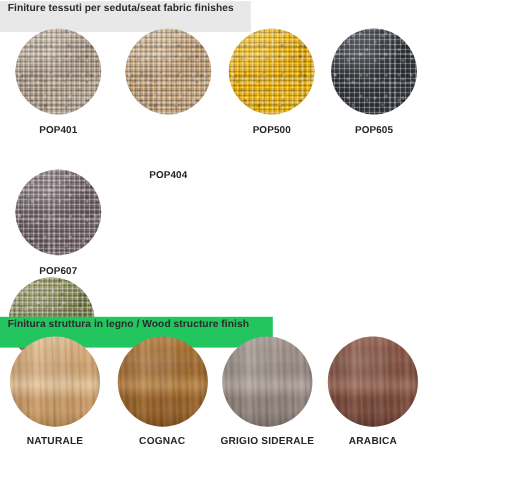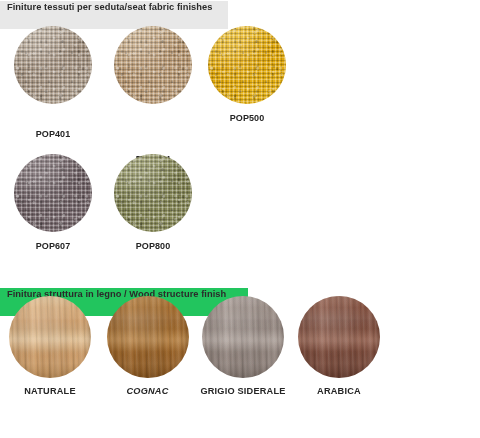--- a/index.html
+++ b/index.html
@@ -73,22 +73,22 @@
     height: 82px;
   }
   .wood-cell .swatch-label {
     margin-top: 8px;
     font-size: 9.2px;
     letter-spacing: 0.2px;
   }
 
   
   #fabric-row-1 { top: 26px; }
-  #fabric-row-2 { top: 154px; }
-  #wood-row-1   { top: 296px; }
+  #fabric-row-2 { top: 154px; flex-direction: column; }
+  #wood-row-1   { top: 306px; }
 
   
   .weave {
     position: absolute;
     inset: 0;
   }
   .weave::before,
   .weave::after {
     content: "";
     position: absolute;
@@ -207,21 +207,21 @@
 </style>
 </head>
 <body>
 
 <div class="section-header" id="fabric-header" style="background: rgb(232, 232, 232);">
   <span class="section-title">Finiture tessuti per seduta/seat fabric finishes</span>
 </div>
 
 <div class="swatch-grid" id="fabric-row-1">
 
-  <div class="swatch-cell fabric-cell" style="width:106px;gap:16px;">
+  <div class="swatch-cell fabric-cell" style="width:106px;">
     <div class="swatch-disc" style="background: linear-gradient(160deg, rgb(205, 194, 179) 0%, rgb(163, 145, 127) 45%, rgb(185, 171, 154) 100%);">
       <div class="weave"></div>
       <div class="weave-fleck"></div>
       <div class="disc-shade"></div>
     </div>
     <div class="swatch-label">POP401</div>
   </div>
 
   <div class="swatch-cell fabric-cell" style="width:94px;gap:41px;">
     <div class="swatch-disc" style="background: linear-gradient(160deg, rgb(214, 192, 160) 0%, rgb(183, 150, 112) 45%, rgb(194, 165, 130) 100%);">
@@ -235,20 +235,28 @@
   <div class="swatch-cell fabric-cell" style="width:94px;">
     <div class="swatch-disc" style="background: linear-gradient(160deg, rgb(242, 203, 73) 0%, rgb(224, 166, 8) 45%, rgb(232, 184, 31) 100%);">
       <div class="weave"></div>
       <div class="weave-fleck"></div>
       <div class="disc-shade"></div>
     </div>
     <div class="swatch-label">POP500</div>
   </div>
 
 
+  <div class="swatch-cell fabric-cell" style="width:92px;">
+    <div class="swatch-disc" style="background: linear-gradient(160deg, rgb(88, 92, 102) 0%, rgb(50, 52, 58) 45%, rgb(60, 63, 70) 100%);">
+      <div class="weave"></div>
+      <div class="weave-fleck"></div>
+      <div class="disc-shade"></div>
+    </div>
+    <div class="swatch-label">POP605</div>
+  </div>
 </div>
 
 <div class="swatch-grid" id="fabric-row-2">
 
   <div class="swatch-cell fabric-cell" style="width:106px;">
     <div class="swatch-disc" style="background: linear-gradient(160deg, rgb(150, 138, 141) 0%, rgb(111, 97, 101) 45%, rgb(124, 110, 114) 100%);">
       <div class="weave"></div>
       <div class="weave-fleck"></div>
       <div class="disc-shade"></div>
     </div>
@@ -274,21 +282,21 @@
 
   <div class="swatch-cell wood-cell" style="width:100px;">
     <div class="swatch-disc" style="background: linear-gradient(rgb(231, 196, 150) 0%, rgb(211, 160, 106) 30%, rgb(231, 196, 150) 52%, rgb(211, 160, 106) 72%, rgb(192, 143, 88) 100%);">
       <div class="grain-band"></div>
       <div class="grain"></div>
       <div class="disc-shade"></div>
     </div>
     <div class="swatch-label">NATURALE</div>
   </div>
 
-  <div class="swatch-cell wood-cell" style="width:95px;font-style:italic;">
+  <div class="swatch-cell wood-cell" style="width:95px;">
     <div class="swatch-disc" style="background: linear-gradient(rgb(184, 127, 60) 0%, rgb(157, 100, 39) 30%, rgb(184, 127, 60) 52%, rgb(157, 100, 39) 72%, rgb(138, 86, 30) 100%);">
       <div class="grain-band"></div>
       <div class="grain"></div>
       <div class="disc-shade"></div>
     </div>
     <div class="swatch-label">COGNAC</div>
   </div>
 
   <div class="swatch-cell wood-cell" style="width:96px;">
     <div class="swatch-disc" style="background: linear-gradient(rgb(173, 160, 153) 0%, rgb(149, 135, 128) 30%, rgb(173, 160, 153) 52%, rgb(149, 135, 128) 72%, rgb(133, 120, 113) 100%);">

